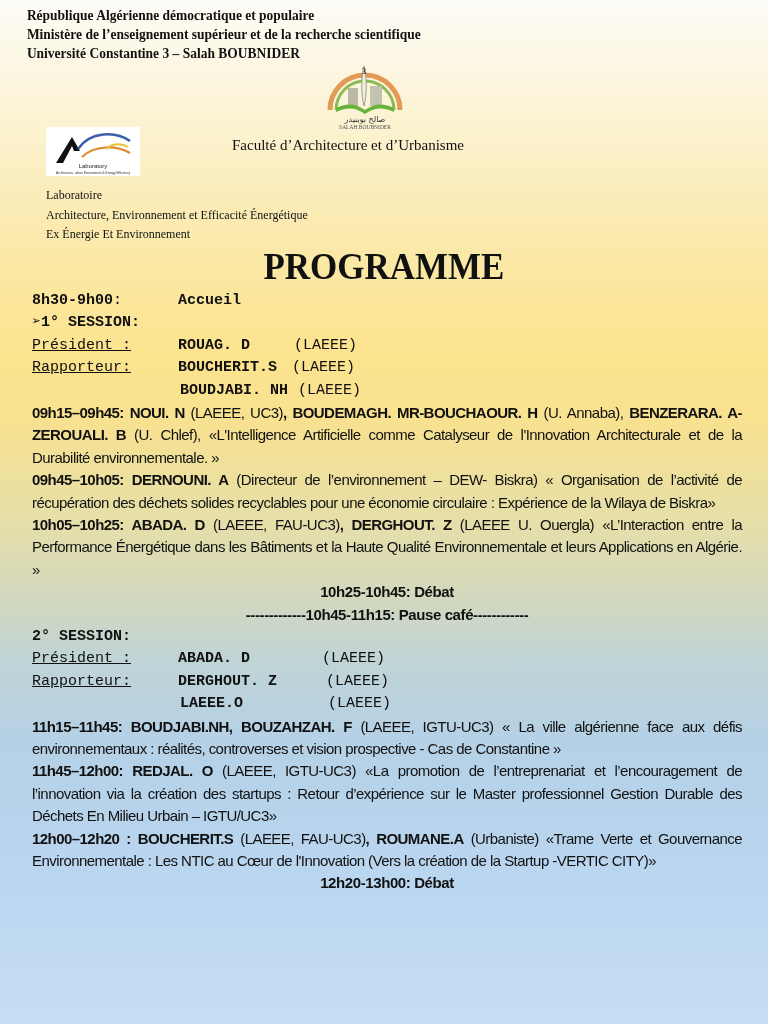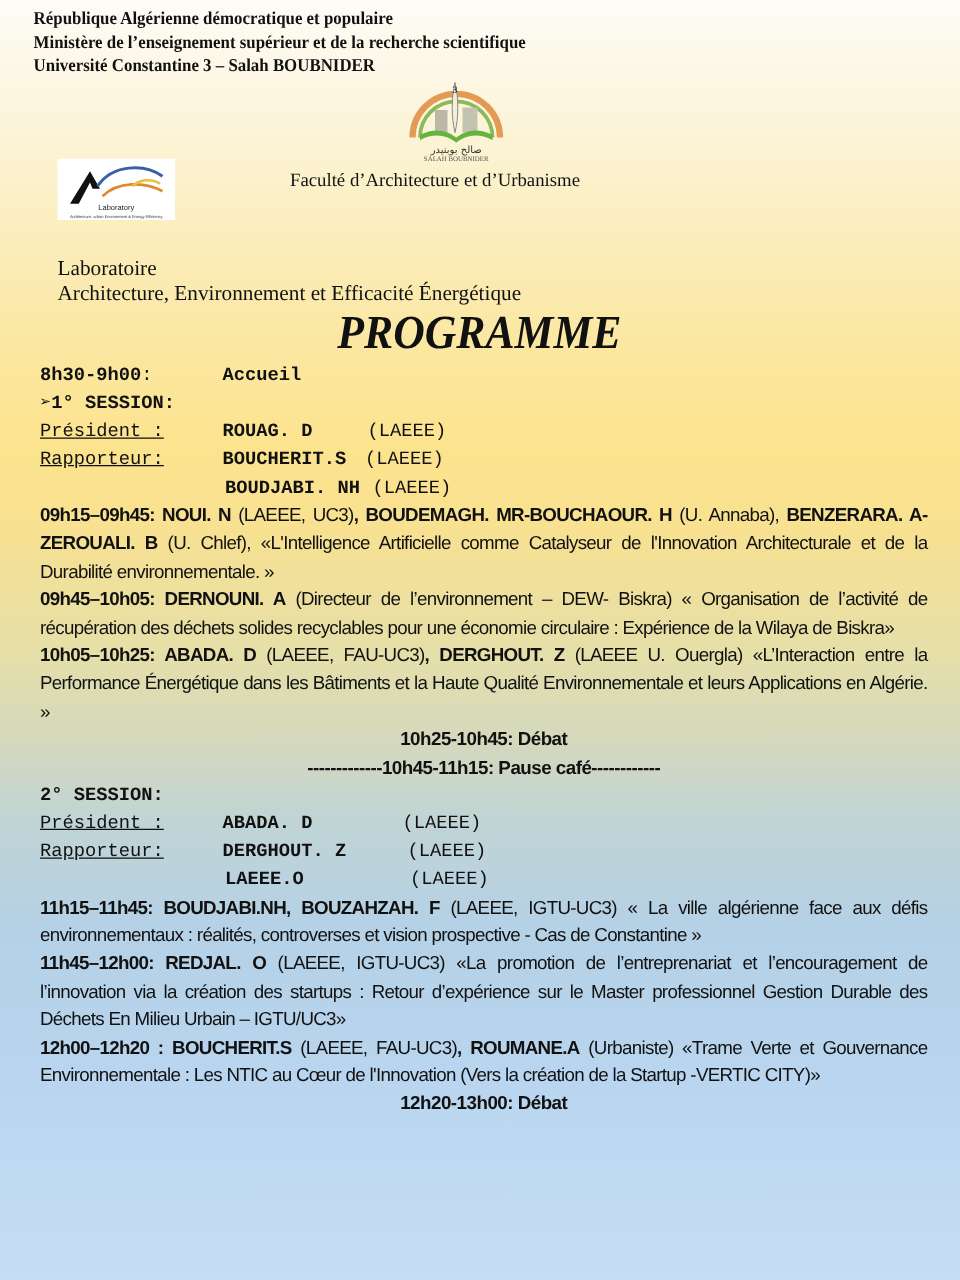--- a/index.html
+++ b/index.html
@@ -11,23 +11,23 @@
       #c0d4d6 660px, #b5d1e6 740px, #b9d5ef 860px, #c6def4 1024px);
     font-family: "Liberation Sans", sans-serif;
     color: #111;
   }
   .hdr { position: absolute; left: 0; width: 768px; 
     font-family: "Liberation Serif", serif; font-weight: bold; font-size: 14.5px; line-height: 19px; }
   .hdr .ln { display: block; transform: scaleX(0.93); }
   #uni-logo { position: absolute; left: 322px; top: 60px; width: 86px; height: 70px; }
   #lab-logo { position: absolute; left: 46px; top: 127px; width: 94px; height: 49px; background: #fff; }
   .fac { position: absolute; left: 232px; top: 137px; font-family: "Liberation Serif", serif; font-size: 15px; }
-  .lab { position: absolute; left: 46px; top: 186px; font-family: "Liberation Serif", serif; font-size: 17px; line-height: 19.5px; margin-top: 19px; }
+  .lab { position: absolute; left: 46px; top: 186px; font-family: "Liberation Serif", serif; font-size: 12px; line-height: 19.5px; }
   .title { position: absolute; left: 0; width: 768px; top: 244px; text-align: center;
-    font-family: "Liberation Serif", serif; font-weight: bold; font-size: 38px; line-height: 44px; font-style: italic; }
+    font-family: "Liberation Serif", serif; font-weight: bold; font-size: 38px; line-height: 44px; }
   .title span { display: inline-block; transform: scaleX(0.92); }
   .prog { position: absolute; left: 32px; top: 290px; width: 710px; font-size: 15px; line-height: 22.4px; }
   .row { position: relative; height: 22.4px; white-space: nowrap; font-family: Liberation Mono, monospace; }
   .row .c1 { position: absolute; left: 0; }
   .row .c2 { position: absolute; left: 146px; }
   .row .c3 { position: absolute; }
   .b { font-weight: bold; }
   .u { text-decoration: underline; }
   .para { text-align: justify; text-align-last: left; letter-spacing: -0.55px; word-spacing: 0px; }
   .center { text-align: center; letter-spacing: -0.4px; }
@@ -62,20 +62,21 @@
     <text x="47" y="41" font-size="6" text-anchor="middle" fill="#222" font-family="Liberation Sans, sans-serif">Laboratory</text>
     <text x="47" y="47" font-size="3.2" text-anchor="middle" fill="#333" font-family="Liberation Sans, sans-serif">Architecture, urban Environment &amp; Energy Efficiency</text>
   </svg>
 </div>
 
 <div class="fac">Faculté d’Architecture et d’Urbanisme</div>
 
 <div class="lab">
   <div>Laboratoire</div>
   <div>Architecture, Environnement et Efficacité Énergétique</div>
+  <div>Ex Énergie Et Environnement</div>
 </div>
 
 <div class="title"><span>PROGRAMME</span></div>
 
 <div class="prog">
 
   <div class="row">
     <span class="c1"><span class="b">8h30-9h00</span><span>:</span></span>
     <span class="c2 b">Accueil</span>
   </div>

